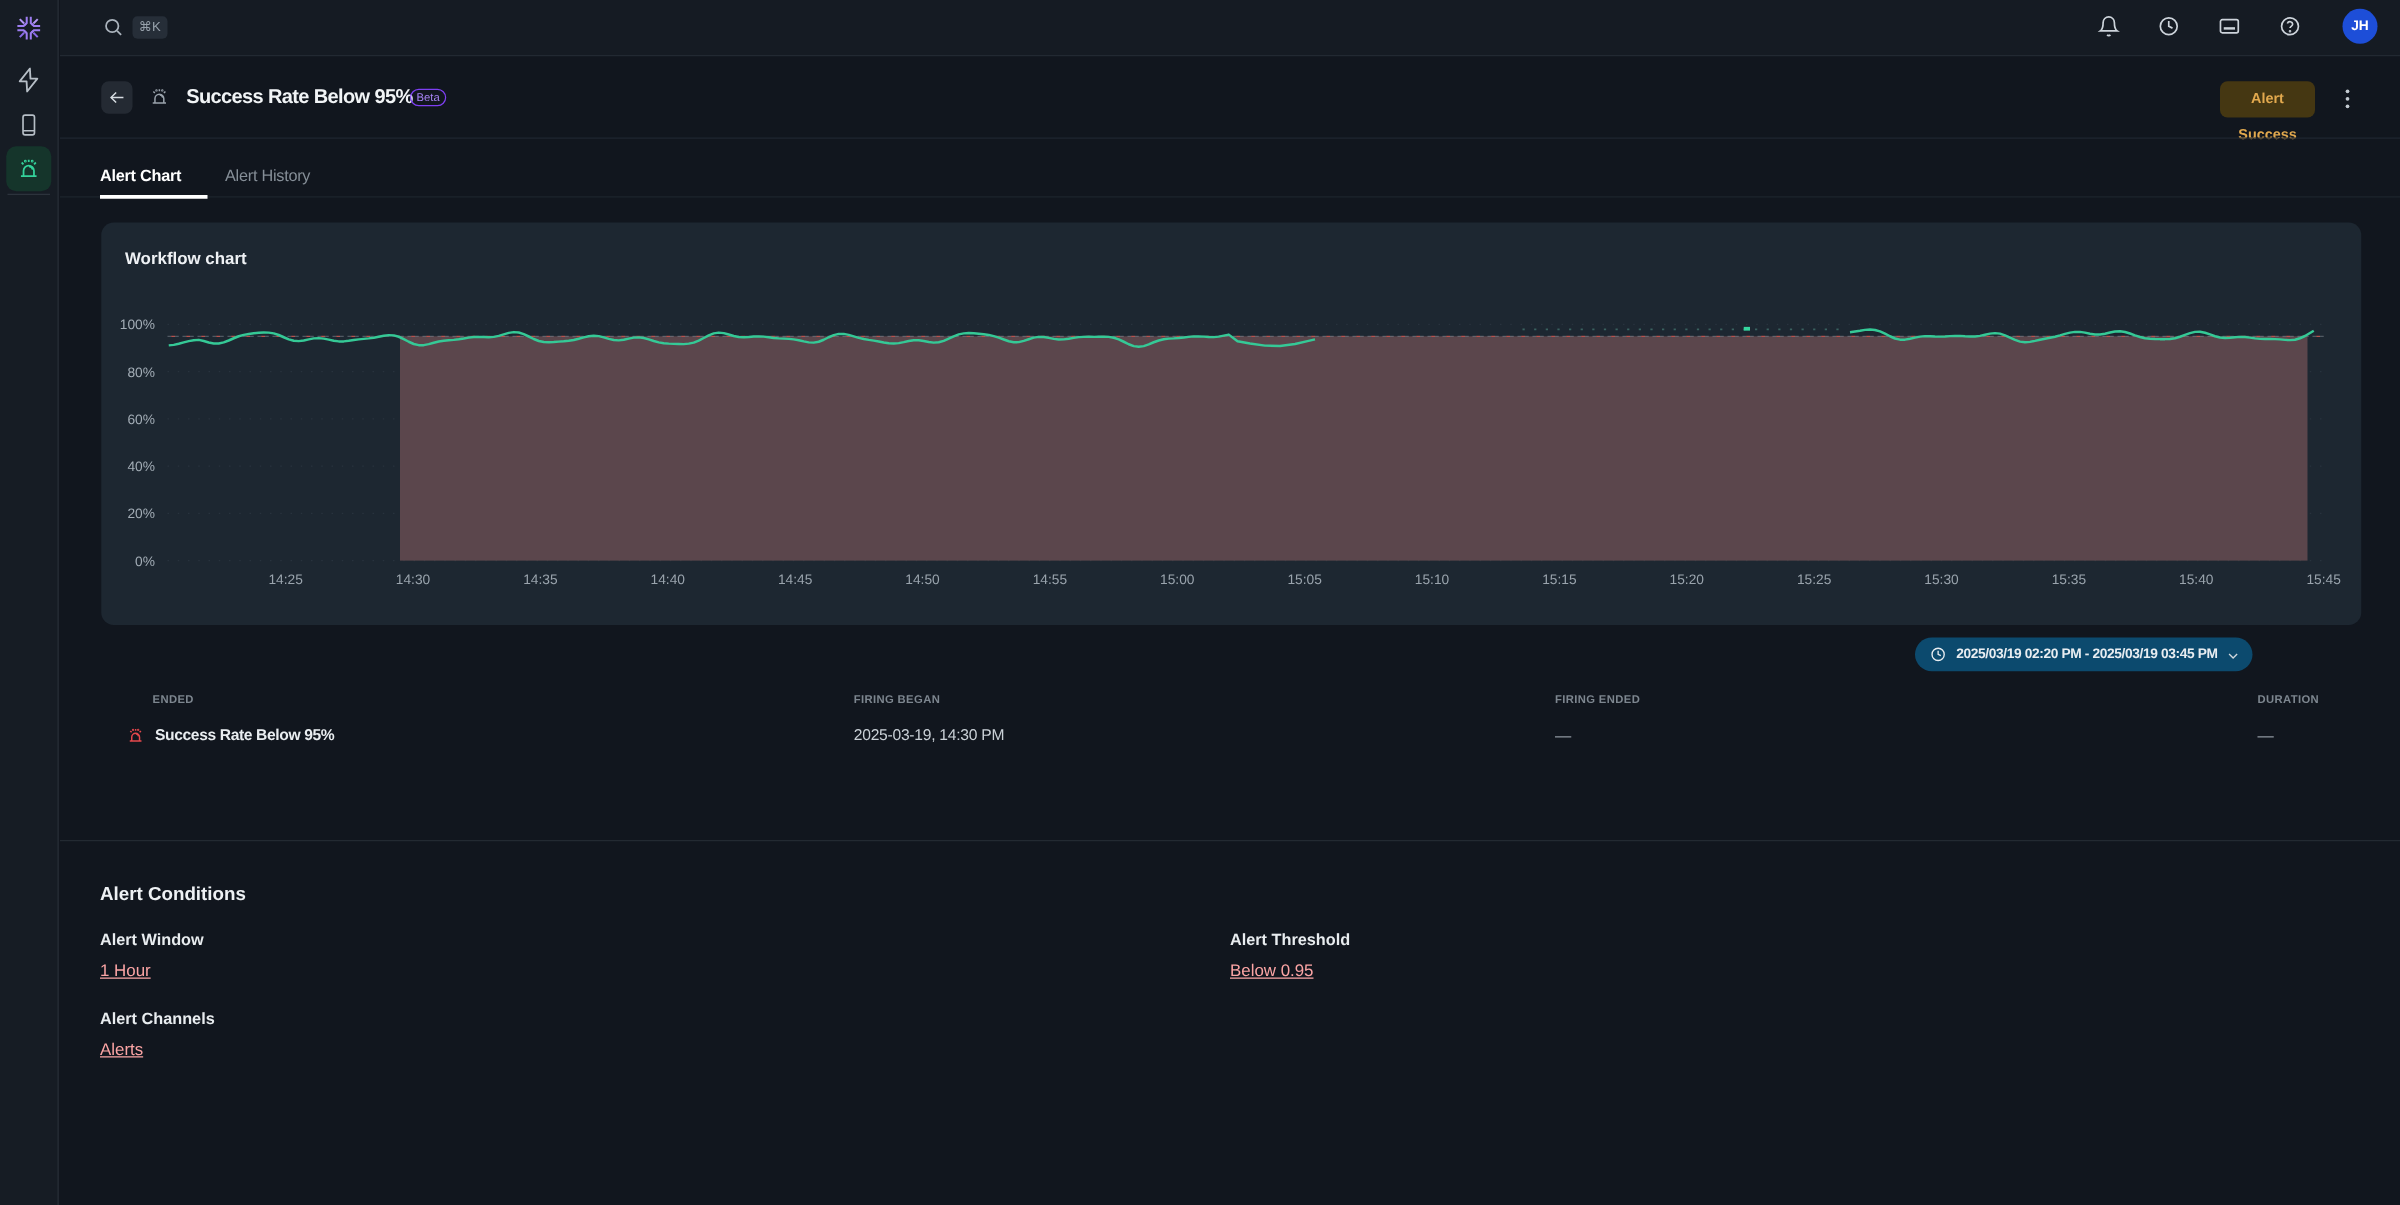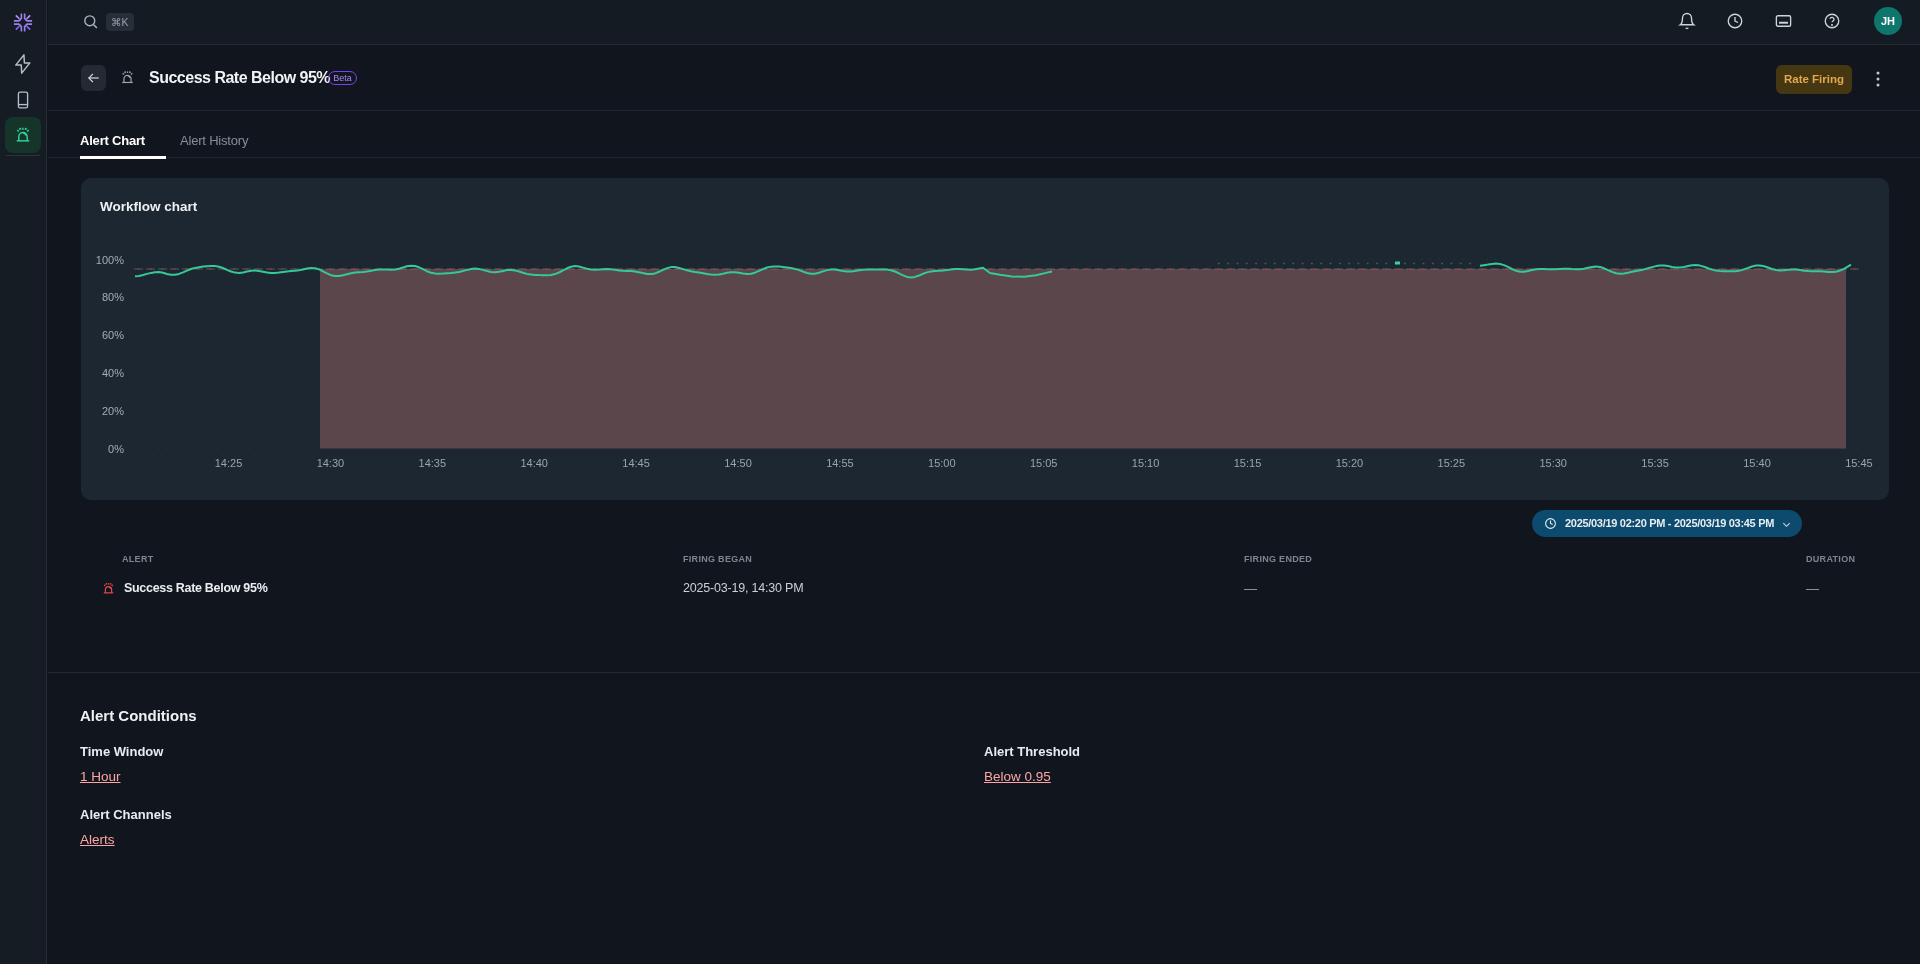--- a/index.html
+++ b/index.html
@@ -10,21 +10,21 @@
   
   #sidebar { left:0; top:0; width:47px; height:964px; background:#161c24; border-right:1px solid #272e37; }
   .sb-ic { position:absolute; left:50%; transform:translateX(-50%); color:#b6bec6; }
   #sb-active { position:absolute; left:5px; top:117px; width:36px; height:36px; background:#15352b; border-radius:8px; }
   #sb-div { position:absolute; left:6px; top:155px; width:34px; height:1px; background:#2c333c; }
 
   
   #topbar { left:48px; top:0; width:1872px; height:45px; background:#151b23; border-bottom:1px solid #222932; }
   #cmdk { position:absolute; left:58px; top:13px; height:18px; padding:0 5px; background:#262e38; border-radius:4px; color:#97a1ab; font-size:10.5px; line-height:18px; }
   .tb-ic { position:absolute; top:12px; color:#cdd4db; }
-  #avatar { position:absolute; left:1826px; top:7px; width:28px; height:28px; border-radius:50%; background:#0f766e; color:#fff; font-size:11px; font-weight:bold; text-align:center; line-height:28px; }
+  #avatar { position:absolute; left:1826px; top:7px; width:28px; height:28px; border-radius:50%; background:#1d4ed8; color:#fff; font-size:11px; font-weight:bold; text-align:center; line-height:28px; }
 
   
   #backbtn { left:81px; top:65px; width:25px; height:26px; background:#242a33; border-radius:6px; color:#d6dce1; text-align:center; }
   #hdr-bell { left:119px; top:69px; color:#9aa3ac; }
   #title { left:149px; top:69px; font-size:16px; letter-spacing:-0.5px; font-weight:bold; color:#f1f4f6; }
   #beta { left:328px; top:71px; width:29px; height:14px; border:1px solid #7e3ff2; border-radius:8px; color:#a984f7; font-size:9px; line-height:13px; text-align:center; }
   #firing { left:1776px; top:65px; width:76px; height:29px; background:#453712; border-radius:6px; color:#e2a94e; font-size:11.5px; font-weight:bold; text-align:center; line-height:29px; }
   #hdr-border { left:48px; top:110px; width:1872px; height:1px; background:#1f2630; }
 
   
@@ -129,21 +129,21 @@
       <path d="M7 19v-5a5 5 0 0 1 10 0v5"></path>
       <path d="M12.3 9.6a4 4 0 0 1 3.5 3.2"></path>
       <line x1="12" y1="5.6" x2="12" y2="3.4"></line>
       <line x1="6.9" y1="7.7" x2="5.2" y2="6"></line>
       <line x1="17.1" y1="7.7" x2="18.8" y2="6"></line>
       <circle cx="8.7" cy="4.7" r="0.5"></circle>
       <circle cx="15.3" cy="4.7" r="0.5"></circle>
     </svg>
   <div id="title" class="abs">Success Rate Below 95%</div>
   <div id="beta" class="abs">Beta</div>
-  <div id="firing" class="abs">Rate Firing</div>
+  <div id="firing" class="abs">Alert Success</div>
   <svg id="dots" class="abs" style="left:1872px;top:71px" width="12" height="18" viewBox="0 0 12 18" fill="#c3cad1">
       <circle cx="6" cy="2" r="1.5"></circle>
       <circle cx="6" cy="8" r="1.5"></circle>
       <circle cx="6" cy="14" r="1.5"></circle>
     </svg>
   <div id="hdr-border" class="abs"></div>
 
   <div id="tab1" class="tab">Alert Chart</div>
   <div id="tab2" class="tab">Alert History</div>
   <div class="abs" style="left:48px;top:157px;width:1872px;height:1px;background:#1d242d"></div>
@@ -207,41 +207,41 @@
     <svg style="position:absolute;left:12px;top:7px" width="13" height="13" viewBox="0 0 24 24" fill="none" stroke="#e8edf1" stroke-width="2">
         <circle cx="12" cy="12" r="9"></circle>
         <polyline points="12 6.5 12 12 16 14"></polyline>
       </svg>
     <span style="position:absolute;left:33px">2025/03/19 02:20 PM - 2025/03/19 03:45 PM</span>
     <svg style="position:absolute;right:10px;top:9px" width="11" height="11" viewBox="0 0 24 24" fill="none" stroke="#cfd6dc" stroke-width="2.4">
         <polyline points="5 9 12 16 19 9"></polyline>
       </svg>
   </div>
 
-  <div class="th" style="left:122px">ALERT</div>
+  <div class="th" style="left:122px">ENDED</div>
   <div class="th" style="left:683px">FIRING BEGAN</div>
   <div class="th" style="left:1244px">FIRING ENDED</div>
   <div class="th" style="left:1806px">DURATION</div>
   <svg class="abs" style="left:101px;top:581px" width="15" height="15" viewBox="0 0 24 24" fill="none" stroke="#e5484d" stroke-width="1.9">
       <path d="M4.5 19h15"></path>
       <path d="M7 19v-5a5 5 0 0 1 10 0v5"></path>
       <path d="M12.3 9.6a4 4 0 0 1 3.5 3.2"></path>
       <line x1="12" y1="5.6" x2="12" y2="3.4"></line>
       <line x1="6.9" y1="7.7" x2="5.2" y2="6"></line>
       <line x1="17.1" y1="7.7" x2="18.8" y2="6"></line>
       <circle cx="8.7" cy="4.7" r="0.5"></circle>
       <circle cx="15.3" cy="4.7" r="0.5"></circle>
     </svg>
   <div class="td" style="left:124px;color:#e9edf0;font-weight:bold;font-size:12.5px;letter-spacing:-0.3px">Success Rate Below 95%</div>
   <div class="td" style="left:683px;font-size:12.5px;letter-spacing:-0.2px">2025-03-19, 14:30 PM</div>
   <div class="td" style="left:1244px;color:#9aa2ab">—</div>
   <div class="td" style="left:1806px;color:#9aa2ab">—</div>
 
   <div id="divider2" class="abs"></div>
   <div id="cond-title" class="abs">Alert Conditions</div>
-  <div class="cond-label" style="top:744px">Time Window</div>
+  <div class="cond-label" style="top:744px">Alert Window</div>
   <div class="cond-val" style="top:769px">1 Hour</div>
   <div class="cond-label" style="top:807px">Alert Channels</div>
   <div class="cond-val" style="top:832px">Alerts</div>
   <div class="cond-label" style="left:984px;top:744px">Alert Threshold</div>
   <div class="cond-val" style="left:984px;top:769px">Below 0.95</div>
 
 </div>
 
 </body></html>

